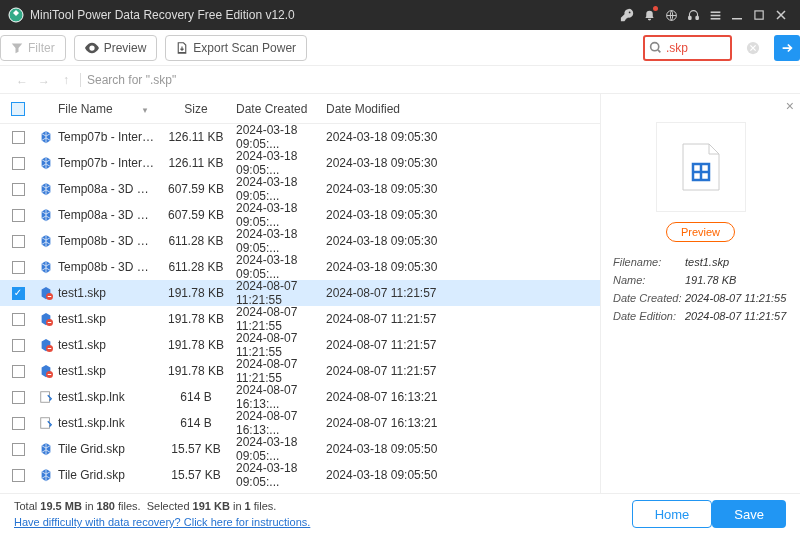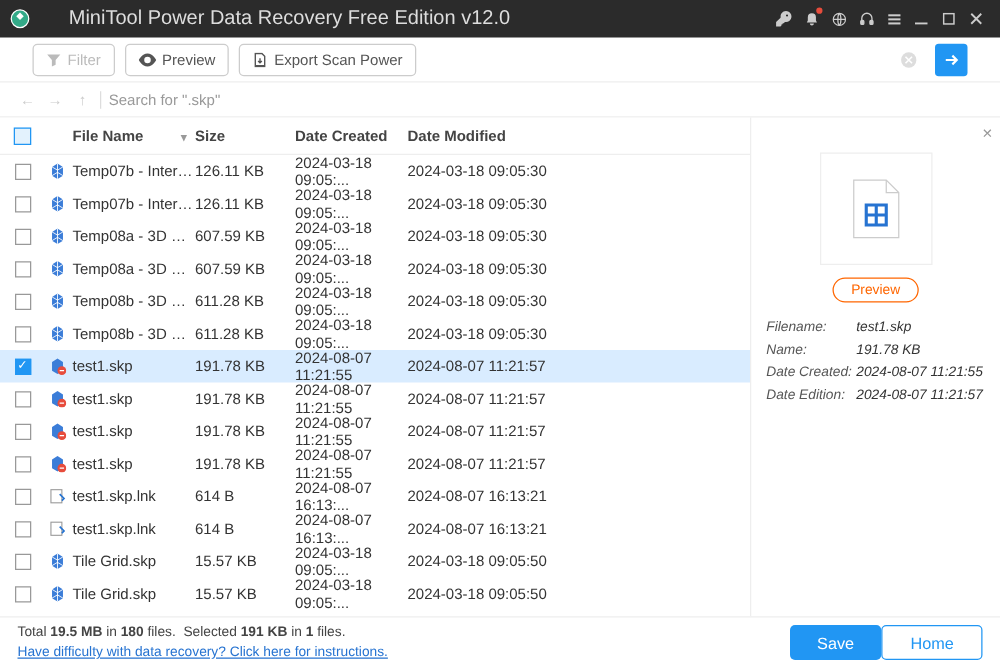--- a/index.html
+++ b/index.html
@@ -1,50 +1,50 @@
 <!DOCTYPE html>
 <html><head>
 <meta charset="utf-8">
 <style>
 * { margin: 0; padding: 0; box-sizing: border-box; font-family: "Segoe UI", Arial, sans-serif; }
 body { width: 800px; height: 533px; background: #fff; overflow: hidden; font-size: 12px; color: #333; }
 
 .titlebar { height: 30px; background: #2b2b2b; display: flex; align-items: center; padding: 0 8px; color: #ddd; }
 .titlebar .logo { width: 16px; height: 16px; margin-right: 6px; }
-.titlebar .title { flex: 1; font-size: 16px; margin-left: 25px; }
+.titlebar .title { flex: 1; font-size: 12px; }
 .titlebar .ticon { width: 22px; height: 22px; display: flex; align-items: center; justify-content: center; cursor: pointer; color: #ccc; }
 .key-ico { color: #f0b030; }
 .bell-dot { position: relative; }
 .bell-dot::after { content: ''; position: absolute; top: 2px; right: 2px; width: 5px; height: 5px; background: #e74c3c; border-radius: 50%; }
 
-.toolbar { height: 36px; display: flex; align-items: center; padding: 4px 26px; gap: 8px; border-bottom: 1px solid #eee; }
+.toolbar { height: 36px; display: flex; align-items: center; padding: 4px 0; gap: 8px; border-bottom: 1px solid #eee; }
 .btn { display: flex; align-items: center; gap: 5px; height: 26px; padding: 0 10px; border: 1px solid #ccc; border-radius: 4px; background: #fff; cursor: pointer; font-size: 12px; color: #555; }
 .btn.disabled { color: #bbb; }
 .toolbar .spacer { flex: 1; }
 .search-wrap { display: flex; align-items: center; border: 2px solid #e74c3c; border-radius: 3px; height: 26px; padding: 0 4px; background: #fff; }
 .search-wrap input { border: none; outline: none; width: 60px; font-size: 12px; color: #e74c3c; background: transparent; }
 .search-q { margin-right: 4px; color: #888; }
 .clear-ico { color: #bbb; margin: 0 6px; cursor: pointer; }
 .go-btn { width: 26px; height: 26px; background: #2196f3; border-radius: 3px; display: flex; align-items: center; justify-content: center; color: #fff; cursor: pointer; }
 
 .navbar { height: 28px; display: flex; align-items: center; gap: 6px; padding: 2px 14px; border-bottom: 1px solid #eee; color: #999; font-size: 12px; }
 .nav-arrow { width: 16px; height: 16px; display: flex; align-items: center; justify-content: center; color: #ccc; cursor: pointer; }
 
 .main { display: flex; height: 400px; border-bottom: 1px solid #eee; }
 .files { flex: 1; overflow-y: auto; position: relative; }
 .files::-webkit-scrollbar { width: 8px; }
 .files::-webkit-scrollbar-thumb { background: #ccc; border-radius: 4px; }
 
-.fhead { display: flex; align-items: center; height: 30px; border-bottom: 1px solid #eee; position: sticky; top: 0; background: #fff; font-weight: 700; color: #444; }
+.fhead { display: flex; align-items: center; height: 30px; border-bottom: 1px solid #eee; position: sticky; top: 0; background: #fff; font-weight: 400; color: #444; }
 .frow { display: flex; align-items: center; height: 26px; }
 .frow.sel { background: #d9ecff; }
 .col-chk { width: 36px; display: flex; justify-content: center; }
 .col-ico { width: 20px; display: flex; justify-content: center; }
 .col-name { width: 100px; padding-left: 2px; overflow: hidden; text-overflow: ellipsis; white-space: nowrap; }
-.col-size { width: 80px; }
+.col-size { width: 80px; text-align: center; }
 .col-date { width: 90px; }
 .col-mod { width: 140px; }
 .hdr-chk { width: 14px; height: 14px; border: 1px solid #2196f3; background: #e3f2fd; }
 .chk { width: 13px; height: 13px; border: 1px solid #999; background: #fff; display: flex; align-items: center; justify-content: center; }
 .chk.on { background: #2196f3; border-color: #2196f3; }
 .chk.on::after { content: '✓'; color: #fff; font-size: 10px; line-height: 1; }
 .fico { width: 14px; height: 14px; }
 .sort-ind { margin-left: 30px; color: #999; font-size: 9px; }
 
 .side { width: 200px; border-left: 1px solid #eee; padding: 10px 12px; position: relative; font-size: 11px; color: #444; }
@@ -133,20 +133,27 @@
       </svg>
     <span>Preview</span>
     </button>
   <button class="btn">
     <svg width="12" height="12" viewBox="0 0 16 16" fill="currentColor">
         <path d="M3 1h7l3 3v11H3zM3 14h10M8 6v5m-2-2l2 2 2-2" stroke="currentColor" fill="none" stroke-width="1.5"></path>
       </svg>
     <span>Export Scan Power</span>
     </button>
   <div class="spacer"></div>
+  <div class="search-wrap">
+    <svg class="search-q" width="13" height="13" viewBox="0 0 16 16" fill="none" stroke="#888" stroke-width="2">
+        <circle cx="7" cy="7" r="5"></circle>
+        <path d="M11 11l3 3"></path>
+      </svg>
+    <input value=".skp" style="">
+  </div>
   <span class="clear-ico">
       <svg width="14" height="14" viewBox="0 0 16 16">
         <circle cx="8" cy="8" r="7" fill="#ddd"></circle>
         <path d="M5 5l6 6M11 5l-6 6" stroke="#fff" stroke-width="1.5"></path>
       </svg>
     </span>
   <span class="go-btn">
       <svg width="14" height="14" viewBox="0 0 16 16" fill="none" stroke="#fff" stroke-width="2">
         <path d="M3 8h9M9 4l4 4-4 4"></path>
       </svg>
@@ -418,15 +425,15 @@
         <span class="v">2024-08-07 11:21:57</span>
       </div>
   </div>
 </div>
 
 <div class="footer">
   <div class="summary">
     <span>Total <b>19.5 MB</b> in <b>180</b> files.&nbsp; Selected <b>191 KB</b> in <b>1</b> files.</span><br>
     <a>Have difficulty with data recovery? Click here for instructions.</a>
   </div>
+  <button class="fbtn home">Home</button>
   <button class="fbtn save">Save</button>
-  <button class="fbtn home">Home</button>
 </div>
 
 </body></html>

